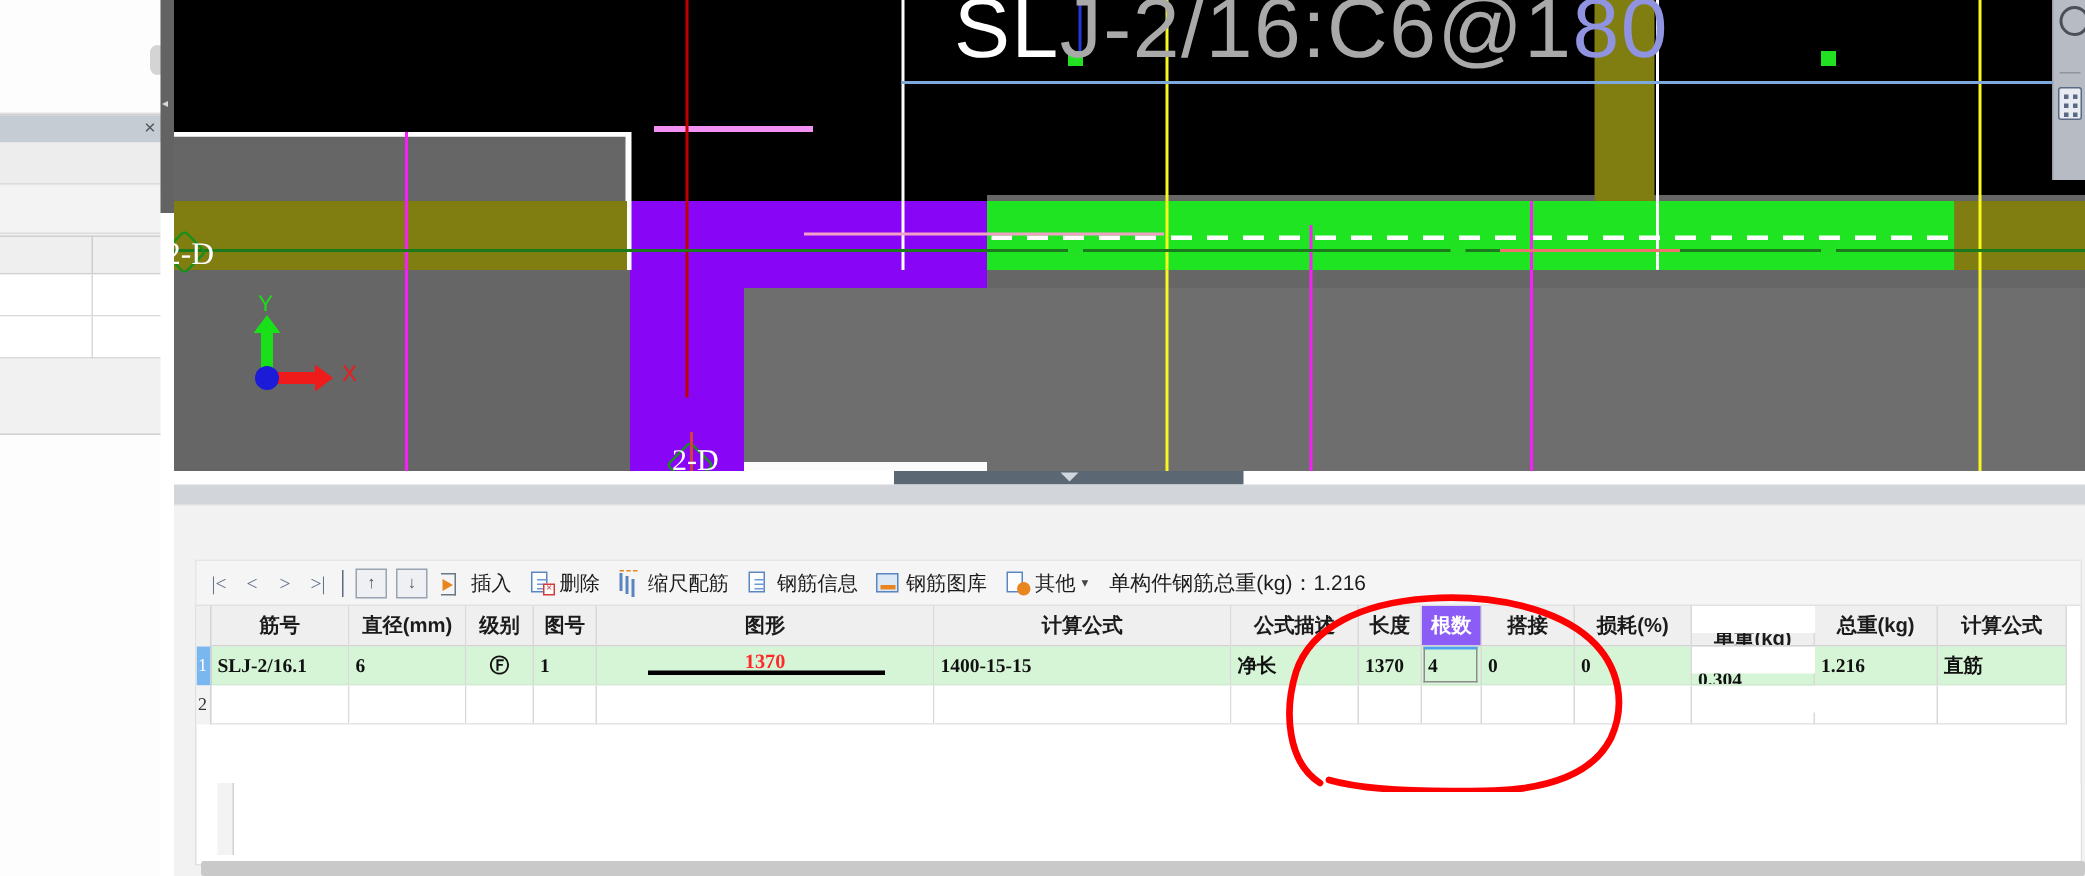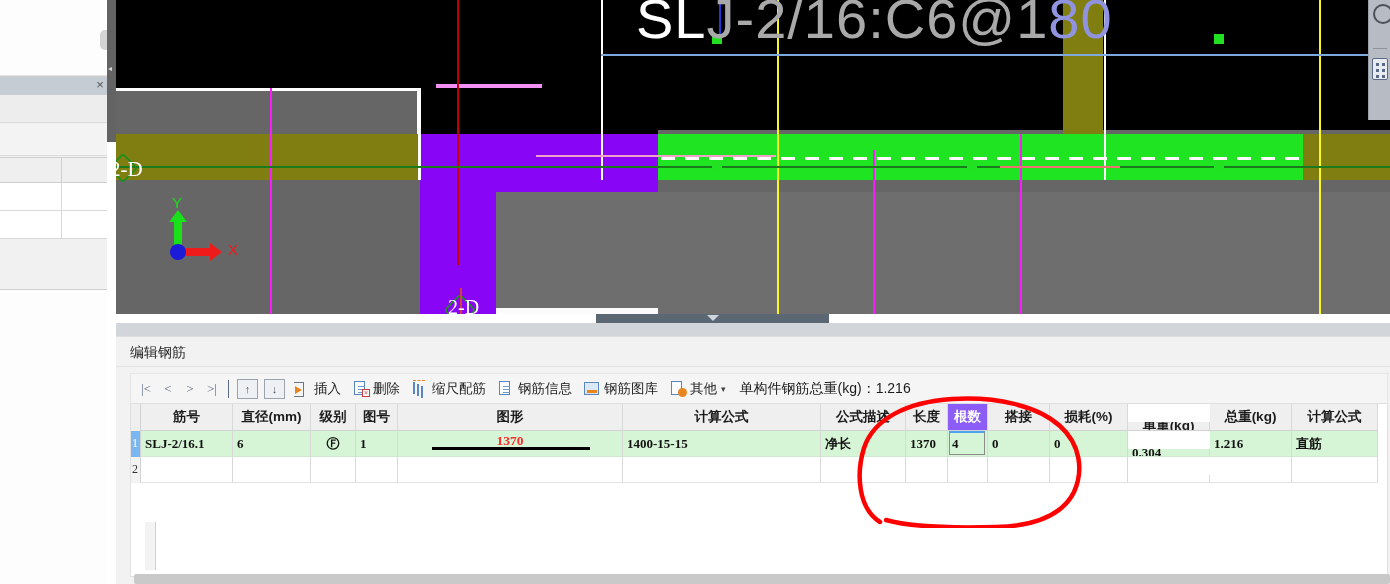--- a/index.html
+++ b/index.html
@@ -290,23 +290,20 @@
     </div>
   </div>
 
   <div class="h-split"></div>
   <div class="h-split-grip">
     <div class="arw"></div>
   </div>
   <div class="h-split-band"></div>
 
   <div class="editor">
-    <div class="editor-title">
-      <span>编辑钢筋</span>
-    </div>
 
     <div class="toolbar">
       <div class="tb-nav">
         <div class="tb-nav-btn">|&lt;</div>
         <div class="tb-nav-btn">&lt;</div>
         <div class="tb-nav-btn">&gt;</div>
         <div class="tb-nav-btn">&gt;|</div>
       </div>
       <div class="tb-sep"></div>
       <div class="tb-box">↑</div>

